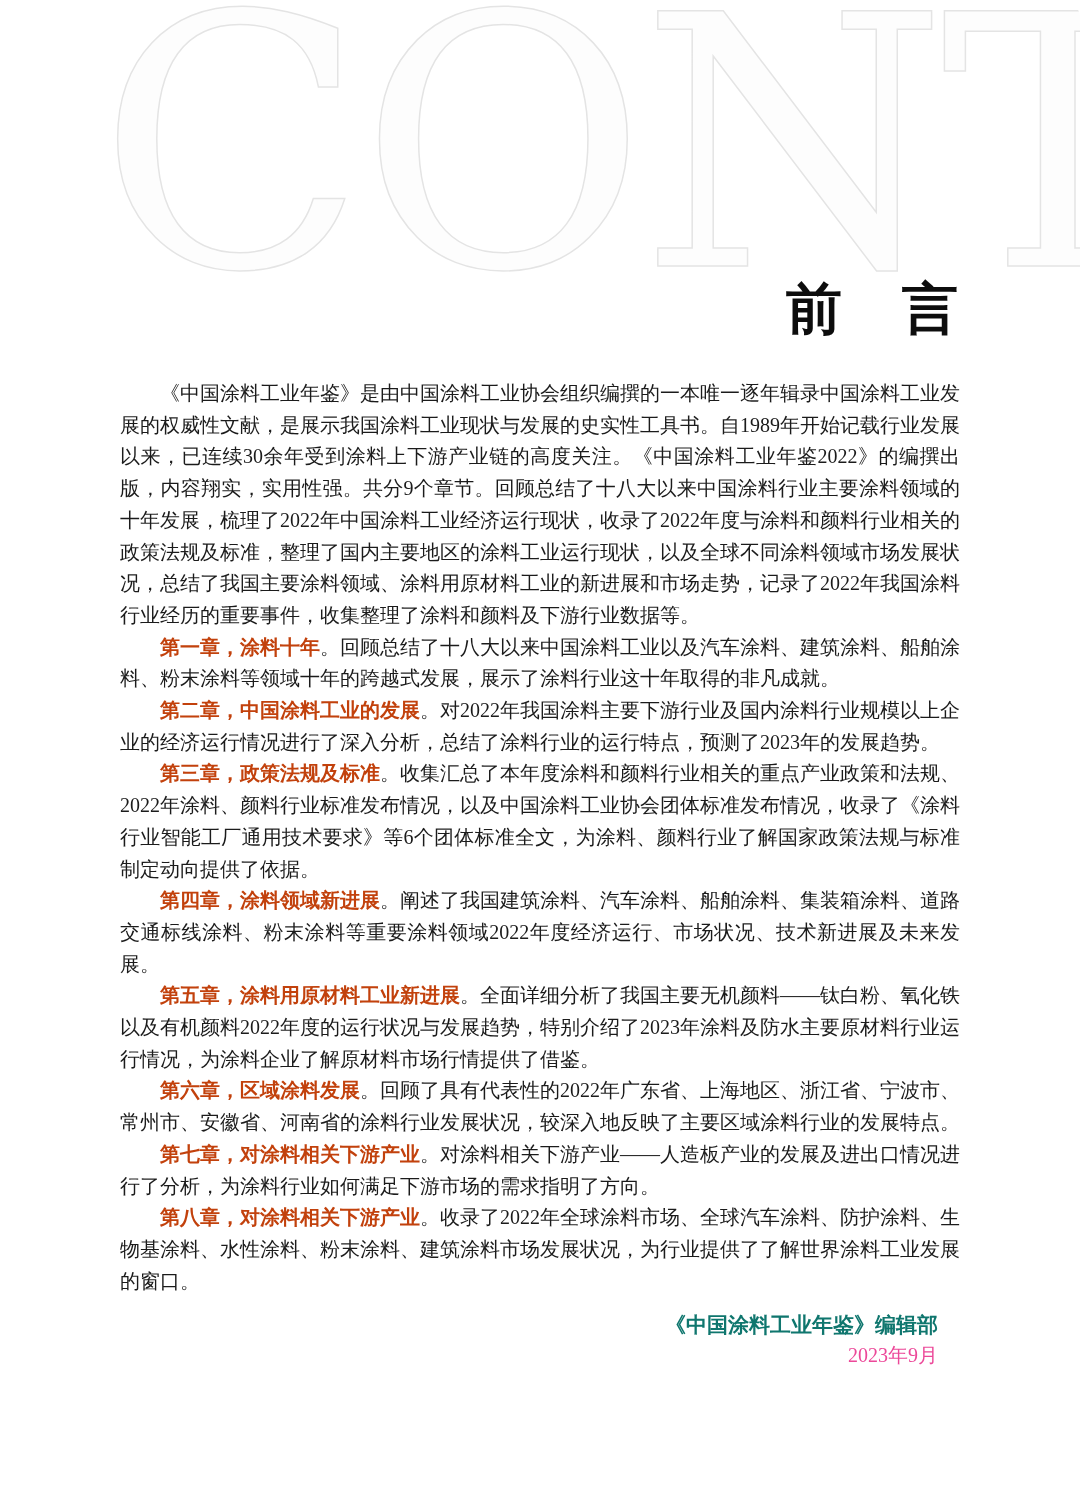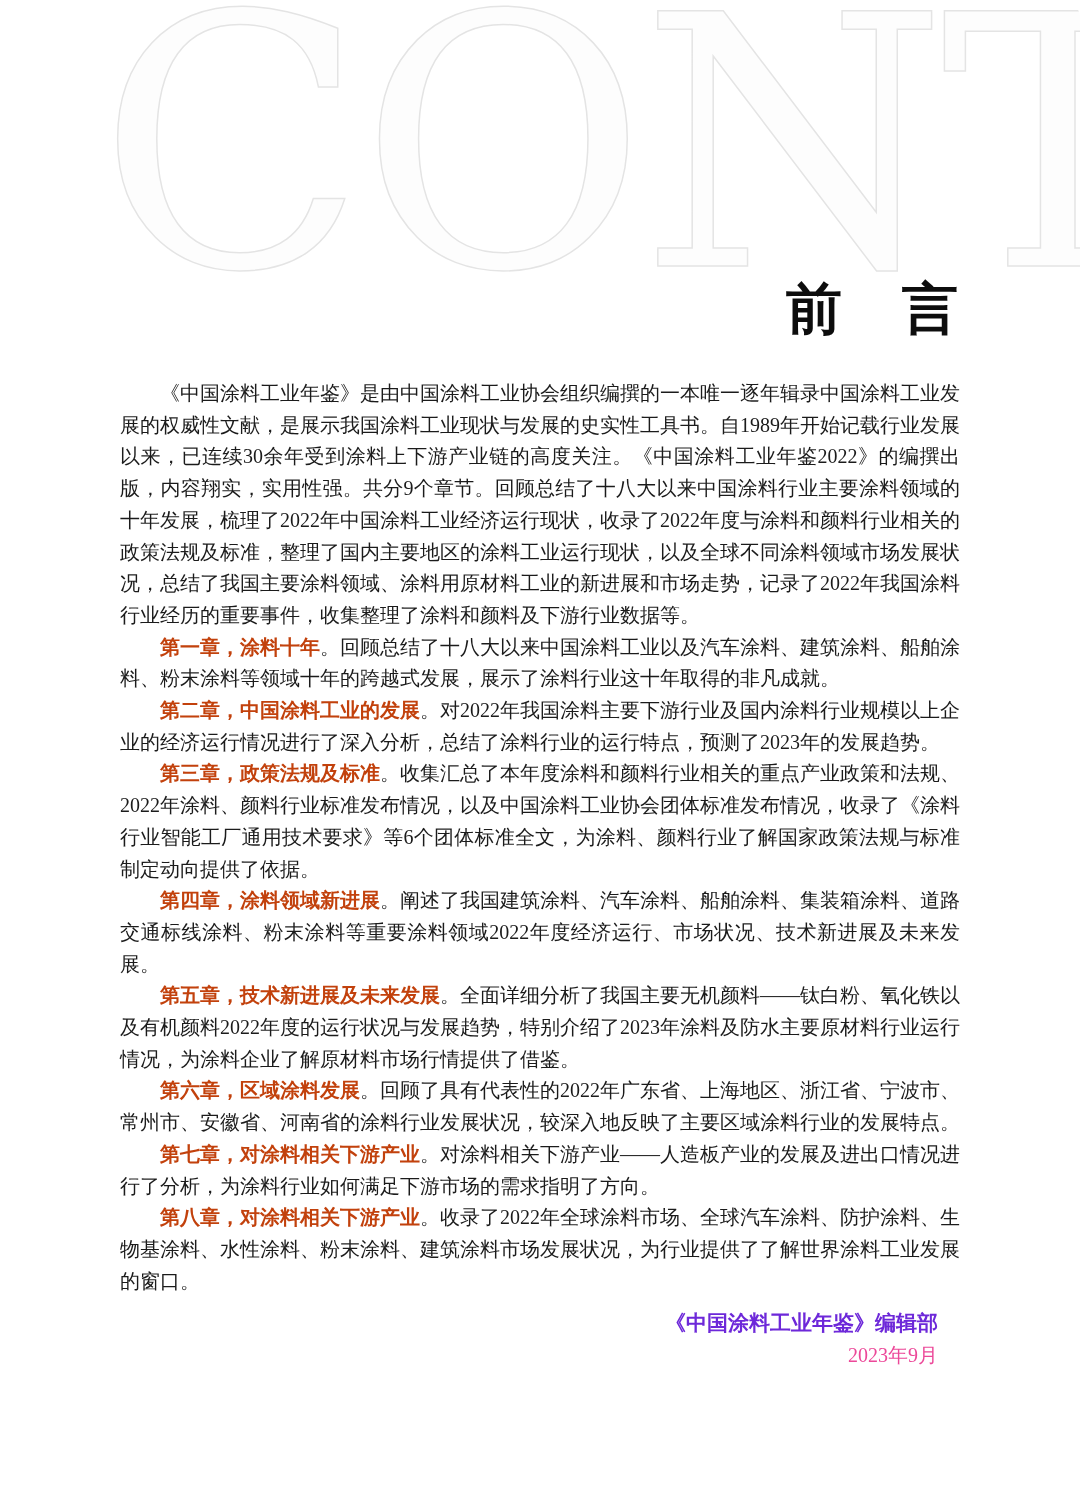--- a/index.html
+++ b/index.html
@@ -56,25 +56,25 @@
   .lead {
     font-weight: bold;
     color: #c2410c;
   }
   .signature {
     margin-top: 13px;
     text-align: right;
     padding-right: 22px;
   }
   .sig-editor {
-    font-family: Liberation Mono, monospace;
+    font-family: Liberation Sans, sans-serif;
     font-weight: 600;
     font-size: 21px;
     line-height: 30px;
-    color: #6d28d9;
+    color: #0f766e;
   }
   .sig-date {
     font-size: 20px;
     line-height: 30px;
     color: #ec4899;
   }
 </style>
 </head>
 <body>
 
@@ -89,21 +89,21 @@
     <p class="para"><span class="lead"></span><span>《中国涂料工业年鉴》是由中国涂料工业协会组织编撰的一本唯一逐年辑录中国涂料工业发展的权威性文献，是展示我国涂料工业现状与发展的史实性工具书。自1989年开始记载行业发展以来，已连续30余年受到涂料上下游产业链的高度关注。《中国涂料工业年鉴2022》的编撰出版，内容翔实，实用性强。共分9个章节。回顾总结了十八大以来中国涂料行业主要涂料领域的十年发展，梳理了2022年中国涂料工业经济运行现状，收录了2022年度与涂料和颜料行业相关的政策法规及标准，整理了国内主要地区的涂料工业运行现状，以及全球不同涂料领域市场发展状况，总结了我国主要涂料领域、涂料用原材料工业的新进展和市场走势，记录了2022年我国涂料行业经历的重要事件，收集整理了涂料和颜料及下游行业数据等。</span></p>
 
     <p class="para"><span class="lead">第一章，涂料十年</span><span>。回顾总结了十八大以来中国涂料工业以及汽车涂料、建筑涂料、船舶涂料、粉末涂料等领域十年的跨越式发展，展示了涂料行业这十年取得的非凡成就。</span></p>
 
     <p class="para"><span class="lead">第二章，中国涂料工业的发展</span><span>。对2022年我国涂料主要下游行业及国内涂料行业规模以上企业的经济运行情况进行了深入分析，总结了涂料行业的运行特点，预测了2023年的发展趋势。</span></p>
 
     <p class="para"><span class="lead">第三章，政策法规及标准</span><span>。收集汇总了本年度涂料和颜料行业相关的重点产业政策和法规、2022年涂料、颜料行业标准发布情况，以及中国涂料工业协会团体标准发布情况，收录了《涂料行业智能工厂通用技术要求》等6个团体标准全文，为涂料、颜料行业了解国家政策法规与标准制定动向提供了依据。</span></p>
 
     <p class="para"><span class="lead">第四章，涂料领域新进展</span><span>。阐述了我国建筑涂料、汽车涂料、船舶涂料、集装箱涂料、道路交通标线涂料、粉末涂料等重要涂料领域2022年度经济运行、市场状况、技术新进展及未来发展。</span></p>
 
-    <p class="para"><span class="lead">第五章，技术新进展及未来发展</span><span>。全面详细分析了我国主要无机颜料——钛白粉、氧化铁以及有机颜料2022年度的运行状况与发展趋势，特别介绍了2023年涂料及防水主要原材料行业运行情况，为涂料企业了解原材料市场行情提供了借鉴。</span></p>
+    <p class="para"><span class="lead">第五章，涂料用原材料工业新进展</span><span>。全面详细分析了我国主要无机颜料——钛白粉、氧化铁以及有机颜料2022年度的运行状况与发展趋势，特别介绍了2023年涂料及防水主要原材料行业运行情况，为涂料企业了解原材料市场行情提供了借鉴。</span></p>
 
     <p class="para"><span class="lead">第六章，区域涂料发展</span><span>。回顾了具有代表性的2022年广东省、上海地区、浙江省、宁波市、常州市、安徽省、河南省的涂料行业发展状况，较深入地反映了主要区域涂料行业的发展特点。</span></p>
 
     <p class="para"><span class="lead">第七章，对涂料相关下游产业</span><span>。对涂料相关下游产业——人造板产业的发展及进出口情况进行了分析，为涂料行业如何满足下游市场的需求指明了方向。</span></p>
 
     <p class="para"><span class="lead">第八章，对涂料相关下游产业</span><span>。收录了2022年全球涂料市场、全球汽车涂料、防护涂料、生物基涂料、水性涂料、粉末涂料、建筑涂料市场发展状况，为行业提供了了解世界涂料工业发展的窗口。</span></p>
 
 
 
     <div class="signature">

